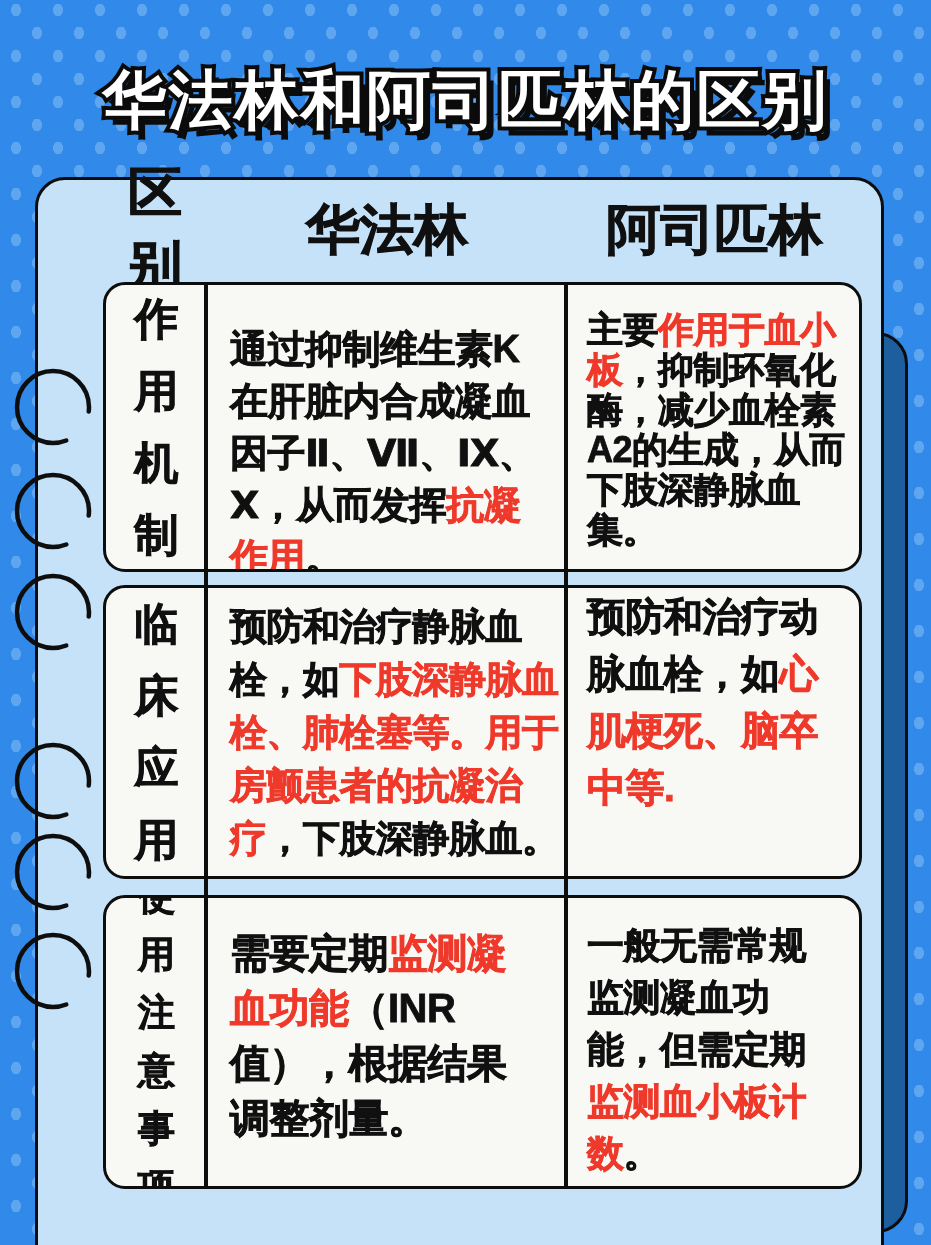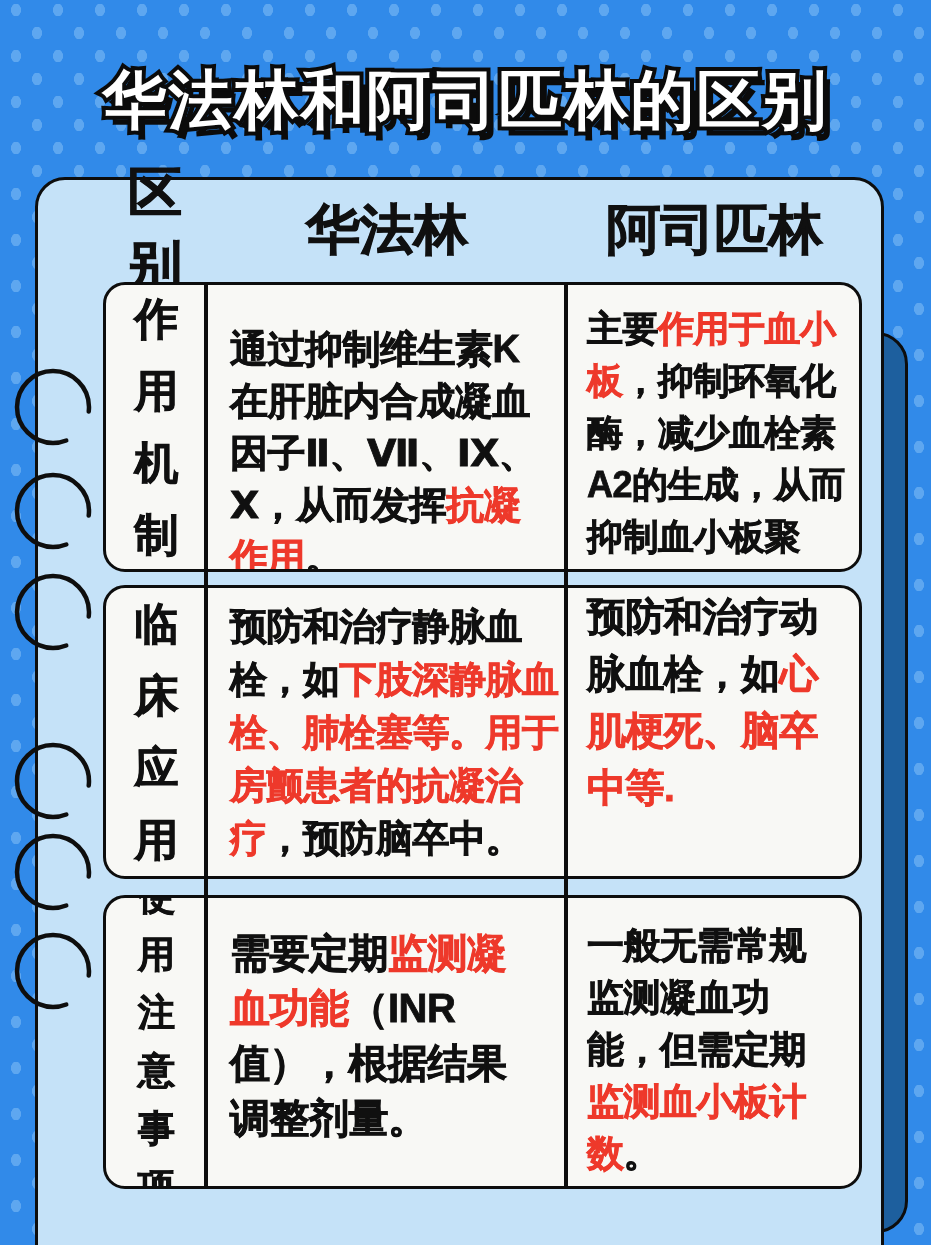--- a/index.html
+++ b/index.html
@@ -82,21 +82,21 @@
     position:absolute;top:0;bottom:0;
     white-space:pre;letter-spacing:-0.5px;
     font-weight:900;color:var(--ink);
     overflow:hidden;
   }
   .cell span{-webkit-text-stroke:0.8px currentColor;}
   .cell .red{color:var(--red);}
   .cell.warfarin{left:102px;width:360px;padding-left:22px;}
   .cell.aspirin{left:461px;width:298px;padding-left:20px;}
   .row-1 .cell.warfarin{font-size:38px;line-height:52px;padding-top:38px;}
-  .row-1 .cell.aspirin {font-size:36px;line-height:52px;padding-top:18px;}
+  .row-1 .cell.aspirin {font-size:36px;line-height:40px;padding-top:25px;}
   .row-2 .cell.warfarin{font-size:37px;line-height:53px;padding-top:12px;}
   .row-2 .cell.aspirin {font-size:39px;line-height:57px;}
   .row-3 .cell.warfarin{font-size:40px;line-height:55px;padding-top:28px;}
   .row-3 .cell.aspirin {font-size:37px;line-height:52px;padding-top:22px;}
   .ring{position:absolute;left:12px;}
 </style>
 </head>
 <body>
 
 <div class="page">
@@ -122,36 +122,36 @@
         </div>
       <div class="cell warfarin"><span>通过抑制维生素K
 在肝脏内合成凝血
 因子Ⅱ、Ⅶ、Ⅸ、
 Ⅹ，从而发挥</span><span class="red">抗凝
 作用</span><span>。</span></div>
       <div class="cell aspirin"><span>主要</span><span class="red">作用于血小
 板</span><span>，抑制环氧化
 酶，减少血栓素
 A2的生成，从而
-抑制血小板聚
+下肢深静脉血
 集。</span></div>
     </div>
 
     <div class="row-box row-2">
       <div class="row-label">
           <div>临</div>
           <div>床</div>
           <div>应</div>
           <div>用</div>
         </div>
       <div class="cell warfarin"><span>预防和治疗静脉血
 栓，如</span><span class="red">下肢深静脉血
 栓、肺栓塞等。用于
 房颤患者的抗凝治
-疗</span><span>，预防脑卒中。</span></div>
+疗</span><span>，下肢深静脉血。</span></div>
       <div class="cell aspirin"><span>预防和治疗动
 脉血栓，如</span><span class="red">心
 肌梗死、脑卒
 中等.</span></div>
     </div>
 
     <div class="row-box row-3">
       <div class="row-label">
           <div>使</div>
           <div>用</div>

